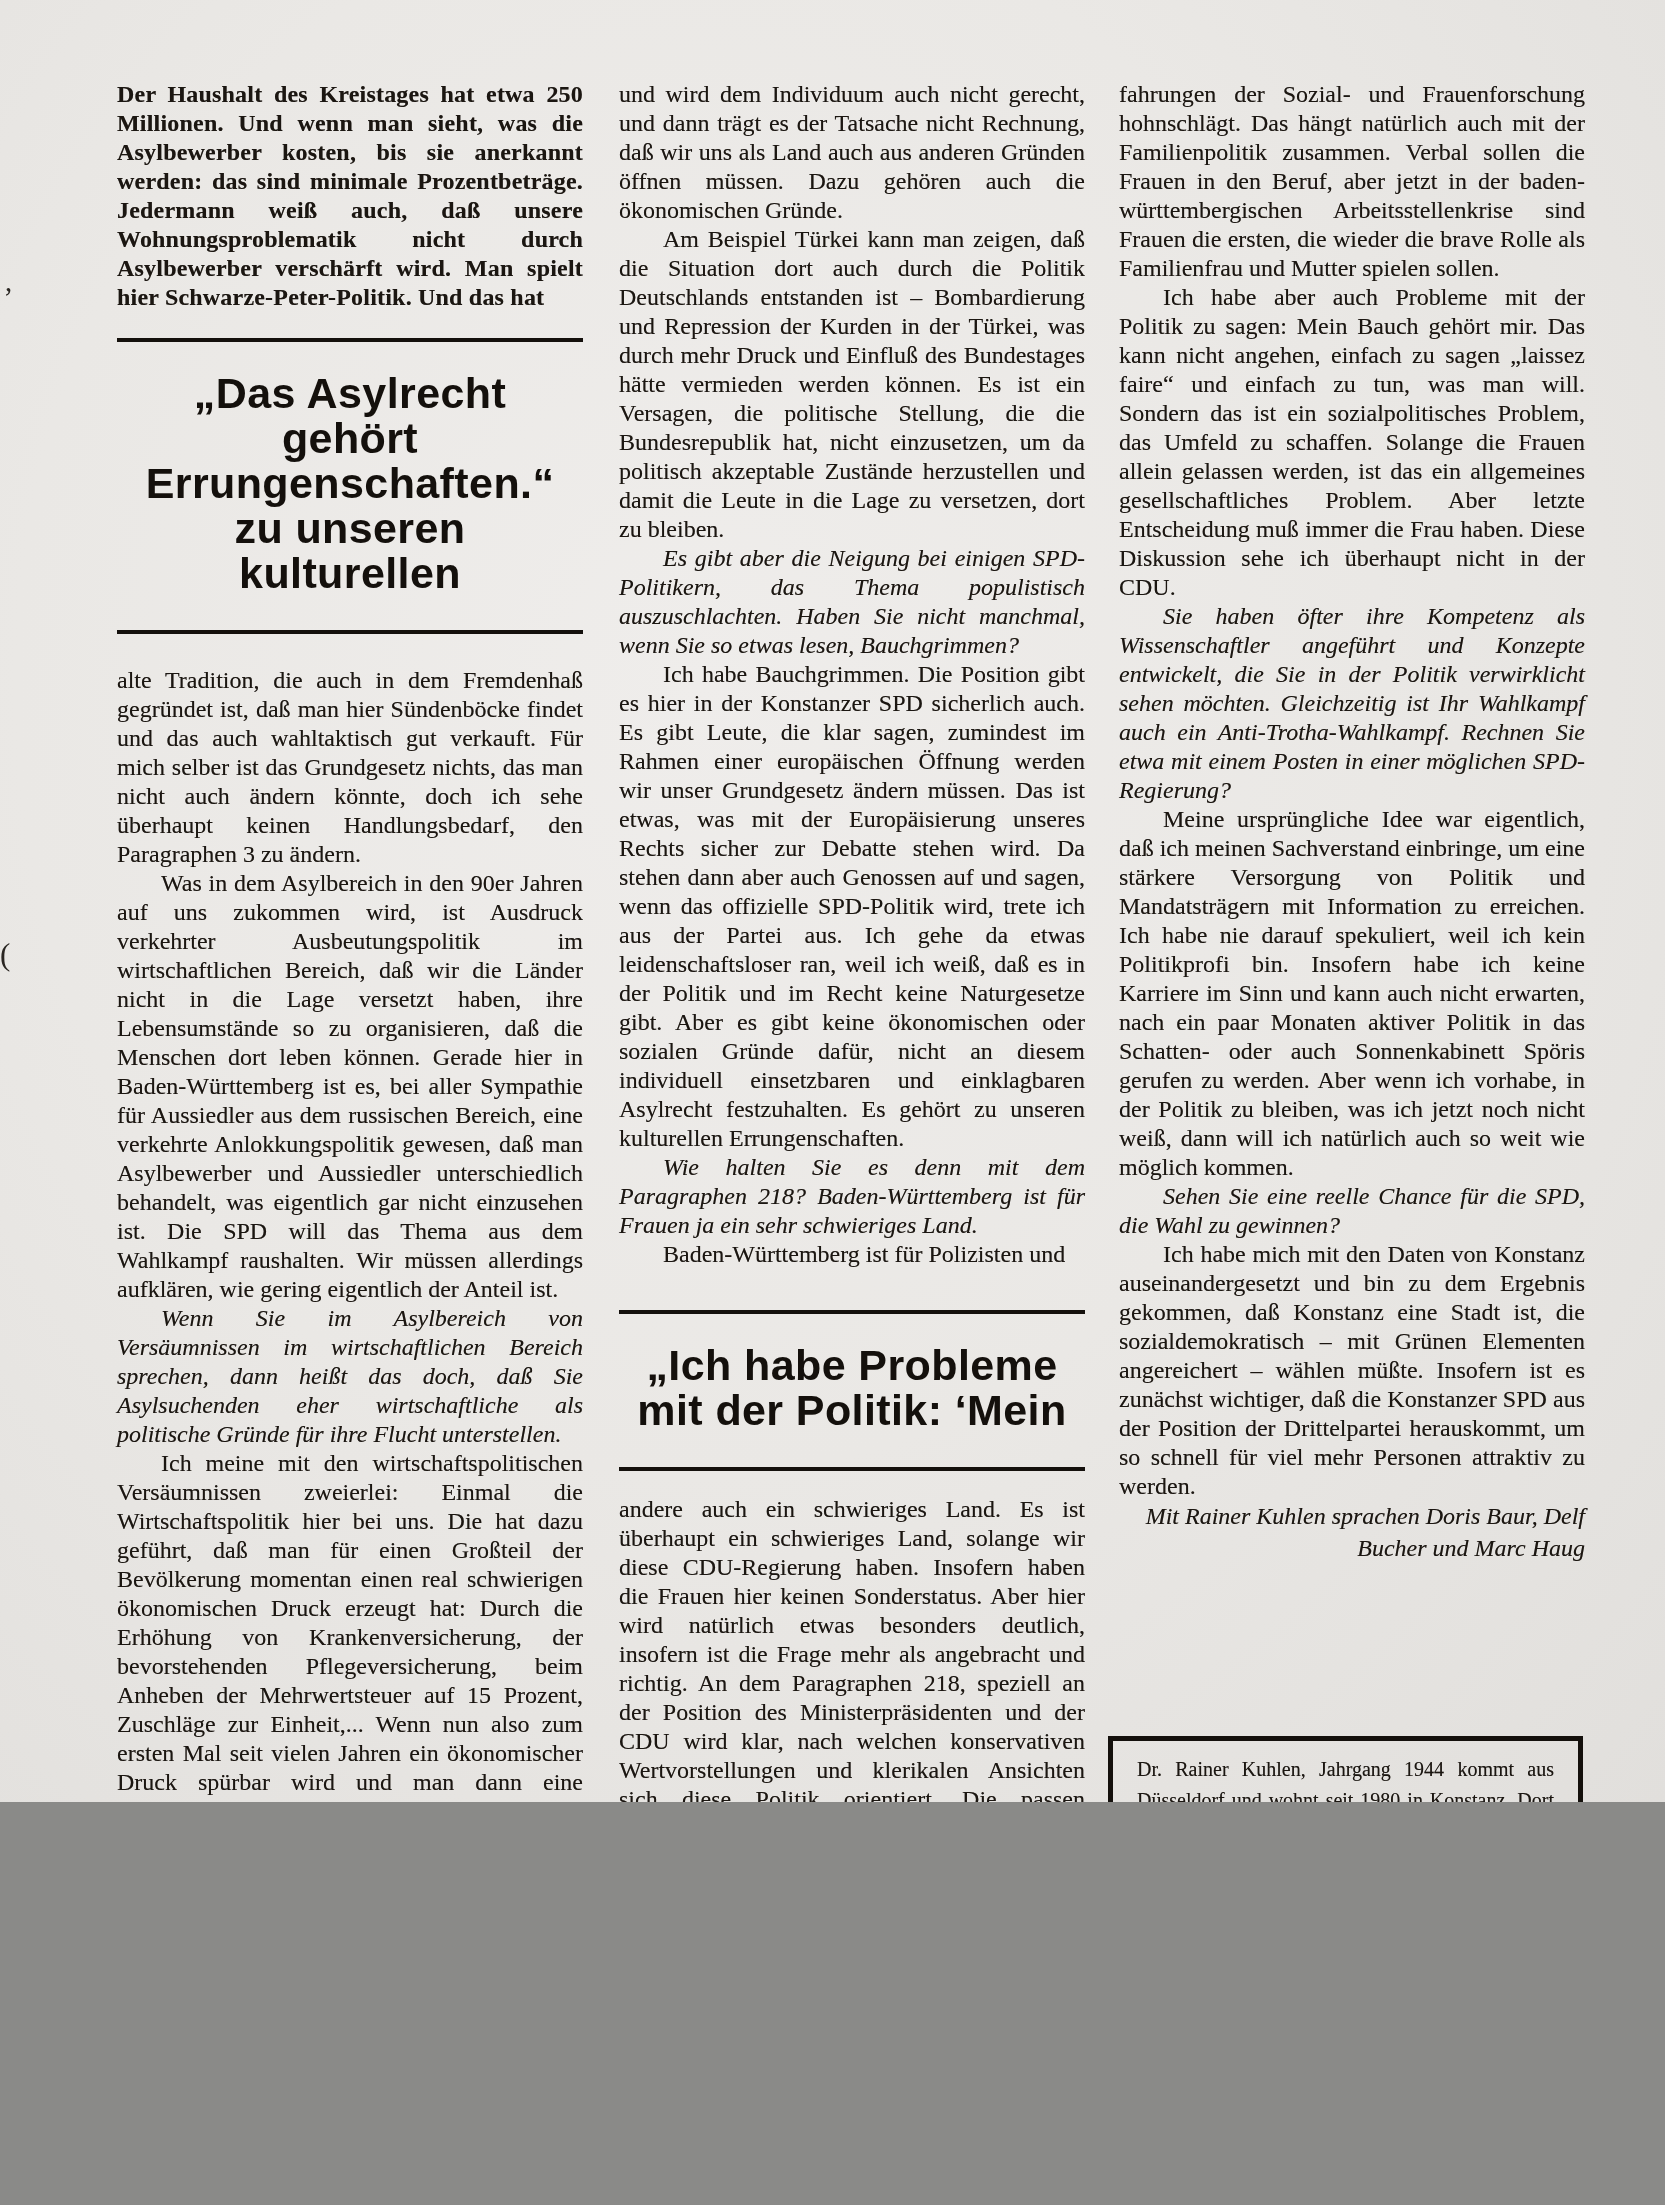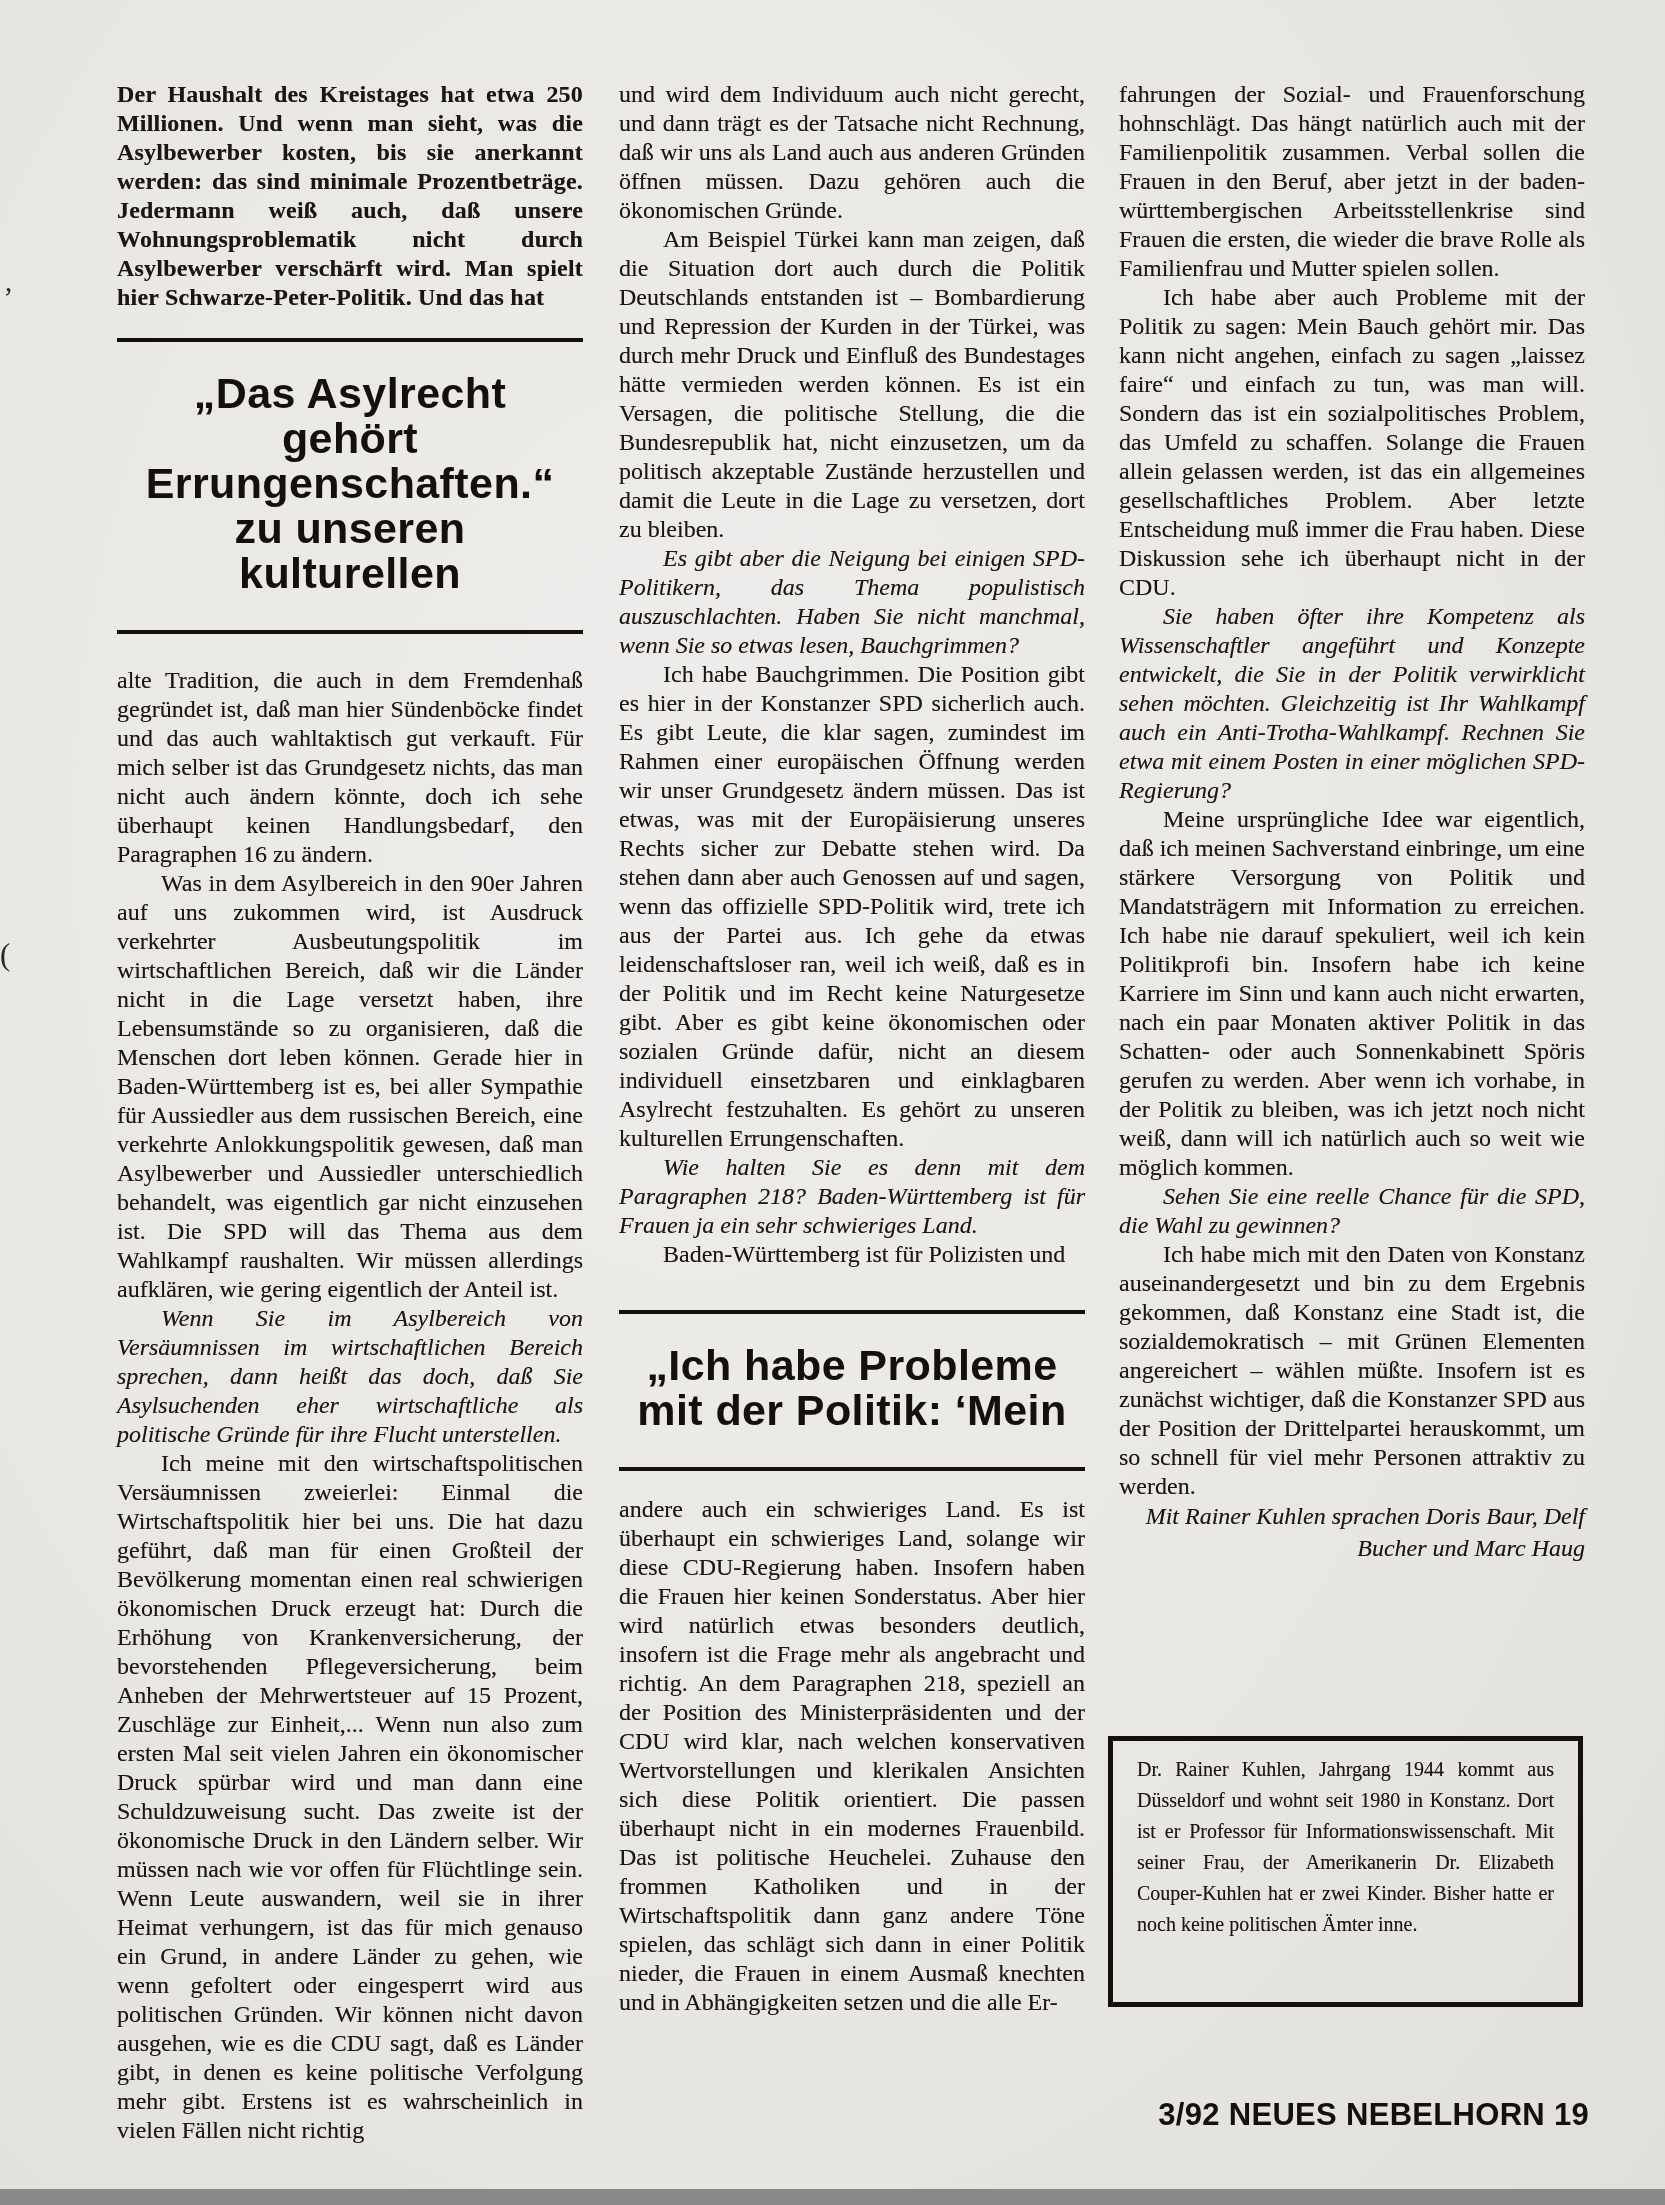--- a/index.html
+++ b/index.html
@@ -1,17 +1,17 @@
 <!DOCTYPE html>
 <html lang="de" style="font-size:13.6px"><head>
 <meta charset="utf-8">
 <style>
   html,body{margin:0;padding:0;background:#8a8a88;}
   .page{
-    position:relative;width:1665px;height:2189px;overflow:hidden;
+    position:relative;width:1665px;height:1802px;overflow:hidden;
     background:radial-gradient(ellipse at 42% 38%, #efedeb 0%, #eae8e5 50%, #e1dfdc 100%);
     font-family:"Liberation Serif", serif;color:#1b1611;
   }
   .col{
     position:absolute;top:80px;width:466px;
     text-align:justify;font-size:24px;line-height:29px;
     text-shadow:0 0 0.6px rgba(27,22,17,0.45);
   }
   #col1{left:117px}
   #col2{left:619px}
@@ -51,21 +51,21 @@
 
 <div class="page">
 
   <div class="col" id="col1">
     <p class="ni b">Der Haushalt des Kreistages hat etwa 250 Millionen. Und wenn man sieht, was die Asylbewerber kosten, bis sie anerkannt werden: das sind minimale Prozentbeträge. Jedermann weiß auch, daß unsere Wohnungsproblematik nicht durch Asylbewerber verschärft wird. Man spielt hier Schwarze-Peter-Politik. Und das hat</p>
     <div class="pullquote">
       <span class="pq-line">„Das Asylrecht gehört</span>
       <span class="pq-line">Errungenschaften.“</span>
       <span class="pq-line">zu unseren kulturellen</span>
     </div>
-    <p class="ni">alte Tradition, die auch in dem Fremdenhaß gegründet ist, daß man hier Sündenböcke findet und das auch wahltaktisch gut verkauft. Für mich selber ist das Grundgesetz nichts, das man nicht auch ändern könnte, doch ich sehe überhaupt keinen Handlungsbedarf, den Paragraphen 16 zu ändern.</p>
+    <p class="ni">alte Tradition, die auch in dem Fremdenhaß gegründet ist, daß man hier Sündenböcke findet und das auch wahltaktisch gut verkauft. Für mich selber ist das Grundgesetz nichts, das man nicht auch ändern könnte, doch ich sehe überhaupt keinen Handlungsbedarf, den Paragraphen 3 zu ändern.</p>
     <p>Was in dem Asylbereich in den 90er Jahren auf uns zukommen wird, ist Ausdruck verkehrter Ausbeutungspolitik im wirtschaftlichen Bereich, daß wir die Länder nicht in die Lage versetzt haben, ihre Lebensumstände so zu organisieren, daß die Menschen dort leben können. Gerade hier in Baden-Württemberg ist es, bei aller Sympathie für Aussiedler aus dem russischen Bereich, eine verkehrte Anlokkungspolitik gewesen, daß man Asylbewerber und Aussiedler unterschiedlich behandelt, was eigentlich gar nicht einzusehen ist. Die SPD will das Thema aus dem Wahlkampf raushalten. Wir müssen allerdings aufklären, wie gering eigentlich der Anteil ist.</p>
     <p class="q">Wenn Sie im Asylbereich von Versäumnissen im wirtschaftlichen Bereich sprechen, dann heißt das doch, daß Sie Asylsuchenden eher wirtschaftliche als politische Gründe für ihre Flucht unterstellen.</p>
     <p>Ich meine mit den wirtschaftspolitischen Versäumnissen zweierlei: Einmal die Wirtschaftspolitik hier bei uns. Die hat dazu geführt, daß man für einen Großteil der Bevölkerung momentan einen real schwierigen ökonomischen Druck erzeugt hat: Durch die Erhöhung von Krankenversicherung, der bevorstehenden Pflegeversicherung, beim Anheben der Mehrwertsteuer auf 15 Prozent, Zuschläge zur Einheit,... Wenn nun also zum ersten Mal seit vielen Jahren ein ökonomischer Druck spürbar wird und man dann eine Schuldzuweisung sucht. Das zweite ist der ökonomische Druck in den Ländern selber. Wir müssen nach wie vor offen für Flüchtlinge sein. Wenn Leute auswandern, weil sie in ihrer Heimat verhungern, ist das für mich genauso ein Grund, in andere Länder zu gehen, wie wenn gefoltert oder eingesperrt wird aus politischen Gründen. Wir können nicht davon ausgehen, wie es die CDU sagt, daß es Länder gibt, in denen es keine politische Verfolgung mehr gibt. Erstens ist es wahrscheinlich in vielen Fällen nicht richtig</p>
   </div>
 
   <div class="col" id="col2">
     <p class="ni">und wird dem Individuum auch nicht gerecht, und dann trägt es der Tatsache nicht Rechnung, daß wir uns als Land auch aus anderen Gründen öffnen müssen. Dazu gehören auch die ökonomischen Gründe.</p>
     <p>Am Beispiel Türkei kann man zeigen, daß die Situation dort auch durch die Politik Deutschlands entstanden ist – Bombardierung und Repression der Kurden in der Türkei, was durch mehr Druck und Einfluß des Bundestages hätte vermieden werden können. Es ist ein Versagen, die politische Stellung, die die Bundesrepublik hat, nicht einzusetzen, um da politisch akzeptable Zustände herzustellen und damit die Leute in die Lage zu versetzen, dort zu bleiben.</p>
     <p class="q">Es gibt aber die Neigung bei einigen SPD-Politikern, das Thema populistisch auszuschlachten. Haben Sie nicht manchmal, wenn Sie so etwas lesen, Bauchgrimmen?</p>
     <p>Ich habe Bauchgrimmen. Die Position gibt es hier in der Konstanzer SPD sicherlich auch. Es gibt Leute, die klar sagen, zumindest im Rahmen einer europäischen Öffnung werden wir unser Grundgesetz ändern müssen. Das ist etwas, was mit der Europäisierung unseres Rechts sicher zur Debatte stehen wird. Da stehen dann aber auch Genossen auf und sagen, wenn das offizielle SPD-Politik wird, trete ich aus der Partei aus. Ich gehe da etwas leidenschaftsloser ran, weil ich weiß, daß es in der Politik und im Recht keine Naturgesetze gibt. Aber es gibt keine ökonomischen oder sozialen Gründe dafür, nicht an diesem individuell einsetzbaren und einklagbaren Asylrecht festzuhalten. Es gehört zu unseren kulturellen Errungenschaften.</p>

